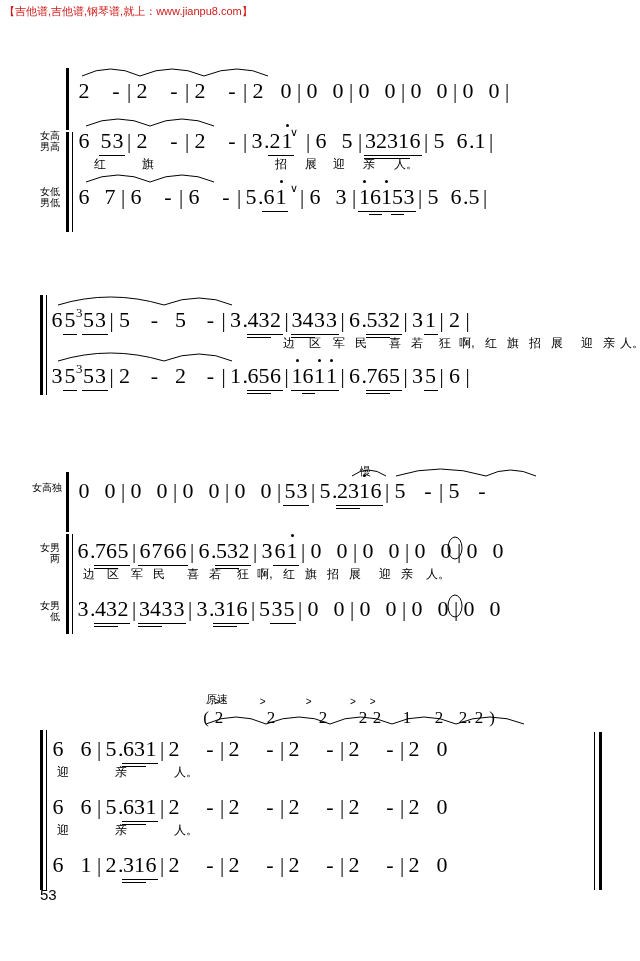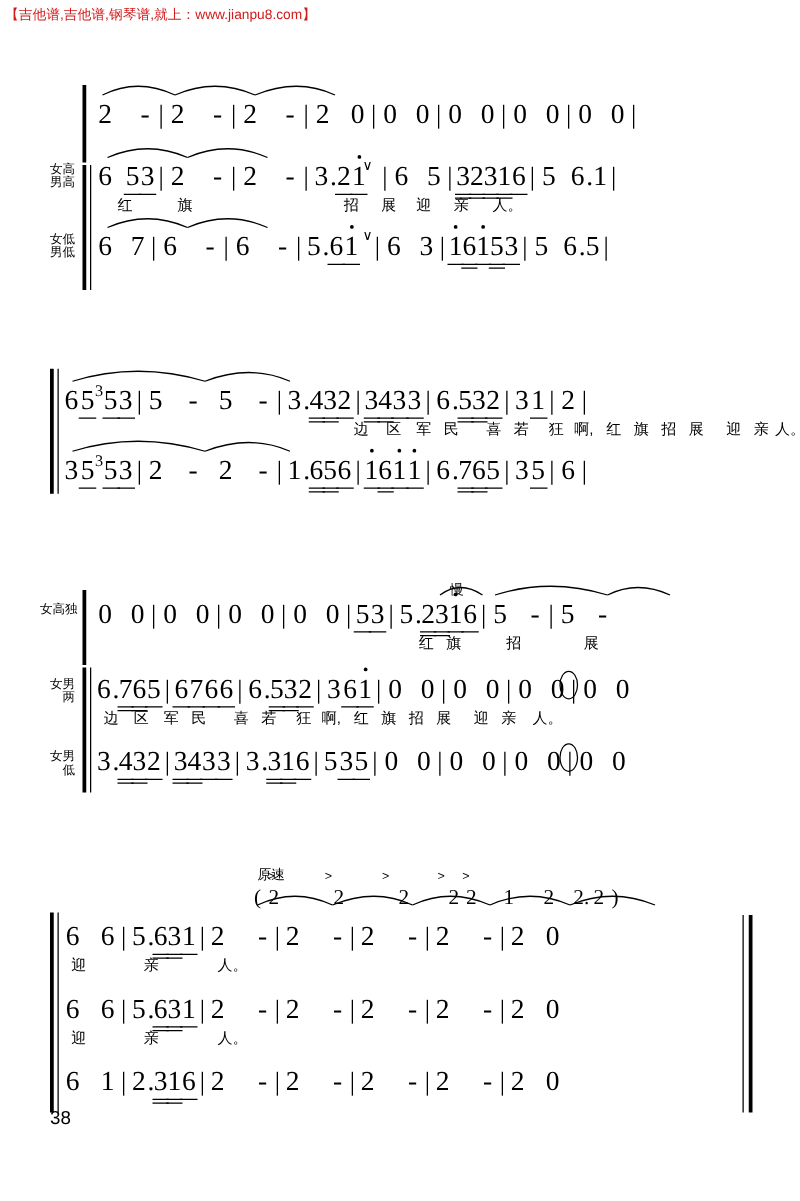--- a/index.html
+++ b/index.html
@@ -237,23 +237,20 @@
   <div class="brace2" style="left:72px; top:74px; height:100px;"></div>
 
   <div class="markCn" style="left:360px; top:4px;">慢</div>
 
   <div class="lbl" style="left:28px; top:22px; width:34px;">
     <span>女高独</span>
   </div>
   <div class="notes" style="left:76px; top:18px;">
     <span class="n" style="width:16px">0</span><span class="sp" style="width:10px"></span><span class="n" style="width:16px">0</span><span class="bar">|</span><span class="n" style="width:16px">0</span><span class="sp" style="width:10px"></span><span class="n" style="width:16px">0</span><span class="bar">|</span><span class="n" style="width:16px">0</span><span class="sp" style="width:10px"></span><span class="n" style="width:16px">0</span><span class="bar">|</span><span class="n" style="width:16px">0</span><span class="sp" style="width:10px"></span><span class="n" style="width:16px">0</span><span class="bar">|</span><span class="n u1" style="width:12px">5</span><span class="n u1" style="width:12px">3</span><span class="bar">|</span><span class="n" style="width:14px">5</span><span class="dot">.</span><span class="n u2" style="width:11px">2</span><span class="n u2" style="width:11px">3</span><span class="n u2 hidot" style="width:11px">1</span><span class="n u1" style="width:12px">6</span><span class="bar">|</span><span class="n" style="width:16px">5</span><span class="sp" style="width:12px"></span><span class="n" style="width:16px">-</span><span class="bar">|</span><span class="n" style="width:16px">5</span><span class="sp" style="width:12px"></span><span class="n" style="width:16px">-</span>
   </div>
-  <div class="lyrics" style="left:330px; top:46px;">
-    <span style="width:22px">红</span><span style="width:22px">旗</span><span style="width:26px"></span><span style="width:22px">招</span><span style="width:40px"></span><span style="width:22px">展</span>
-  </div>
 
   <div class="lbl" style="left:34px; top:82px;">
     <span>女男</span>
       <span>两</span>
   </div>
   <div class="notes" style="left:76px; top:78px;">
     <span class="n" style="width:14px">6</span><span class="dot">.</span><span class="n u2" style="width:11px">7</span><span class="n u2" style="width:11px">6</span><span class="n u1" style="width:12px">5</span><span class="bar">|</span><span class="n u1" style="width:12px">6</span><span class="n u1" style="width:12px">7</span><span class="n u1" style="width:12px">6</span><span class="n u1" style="width:12px">6</span><span class="bar">|</span><span class="n" style="width:14px">6</span><span class="dot">.</span><span class="n u2" style="width:11px">5</span><span class="n u2" style="width:11px">3</span><span class="n u1" style="width:12px">2</span><span class="bar">|</span><span class="n" style="width:14px">3</span><span class="n u1" style="width:12px">6</span><span class="n u1 hidot" style="width:12px">1</span><span class="bar">|</span><span class="n" style="width:16px">0</span><span class="sp" style="width:10px"></span><span class="n" style="width:16px">0</span><span class="bar">|</span><span class="n" style="width:16px">0</span><span class="sp" style="width:10px"></span><span class="n" style="width:16px">0</span><span class="bar">|</span><span class="n" style="width:16px">0</span><span class="sp" style="width:10px"></span><span class="n" style="width:16px">0</span><span class="bar">|</span><span class="n" style="width:16px">0</span><span class="sp" style="width:10px"></span><span class="n" style="width:16px">0</span>
   </div>
   <div class="lyrics" style="left:78px; top:106px;">
     <span style="width:22px">边</span><span style="width:2px"></span><span style="width:22px">区</span><span style="width:2px"></span><span style="width:22px">军</span><span style="width:22px">民</span><span style="width:12px"></span><span style="width:22px">喜</span><span style="width:22px">若</span><span style="width:6px"></span><span style="width:22px">狂</span><span style="width:22px">啊,</span><span style="width:2px"></span><span style="width:22px">红</span><span style="width:22px">旗</span><span style="width:22px">招</span><span style="width:22px">展</span><span style="width:8px"></span><span style="width:22px">迎</span><span style="width:22px">亲</span><span style="width:8px"></span><span style="width:22px">人。</span>
@@ -311,13 +308,13 @@
 
   <svg class="arcs" width="640" height="200">
     <path d="M206,34 Q236,20 266,34" stroke="#000" fill="none" stroke-width="1"></path>
     <path d="M266,34 Q300,20 330,34" stroke="#000" fill="none" stroke-width="1"></path>
     <path d="M330,34 Q360,20 392,34" stroke="#000" fill="none" stroke-width="1"></path>
     <path d="M392,34 Q424,20 456,34" stroke="#000" fill="none" stroke-width="1"></path>
     <path d="M456,34 Q490,20 524,34" stroke="#000" fill="none" stroke-width="1"></path>
   </svg>
 </div>
 
-<div class="pagenum">38</div>
+<div class="pagenum">53</div>
 
 </body></html>

